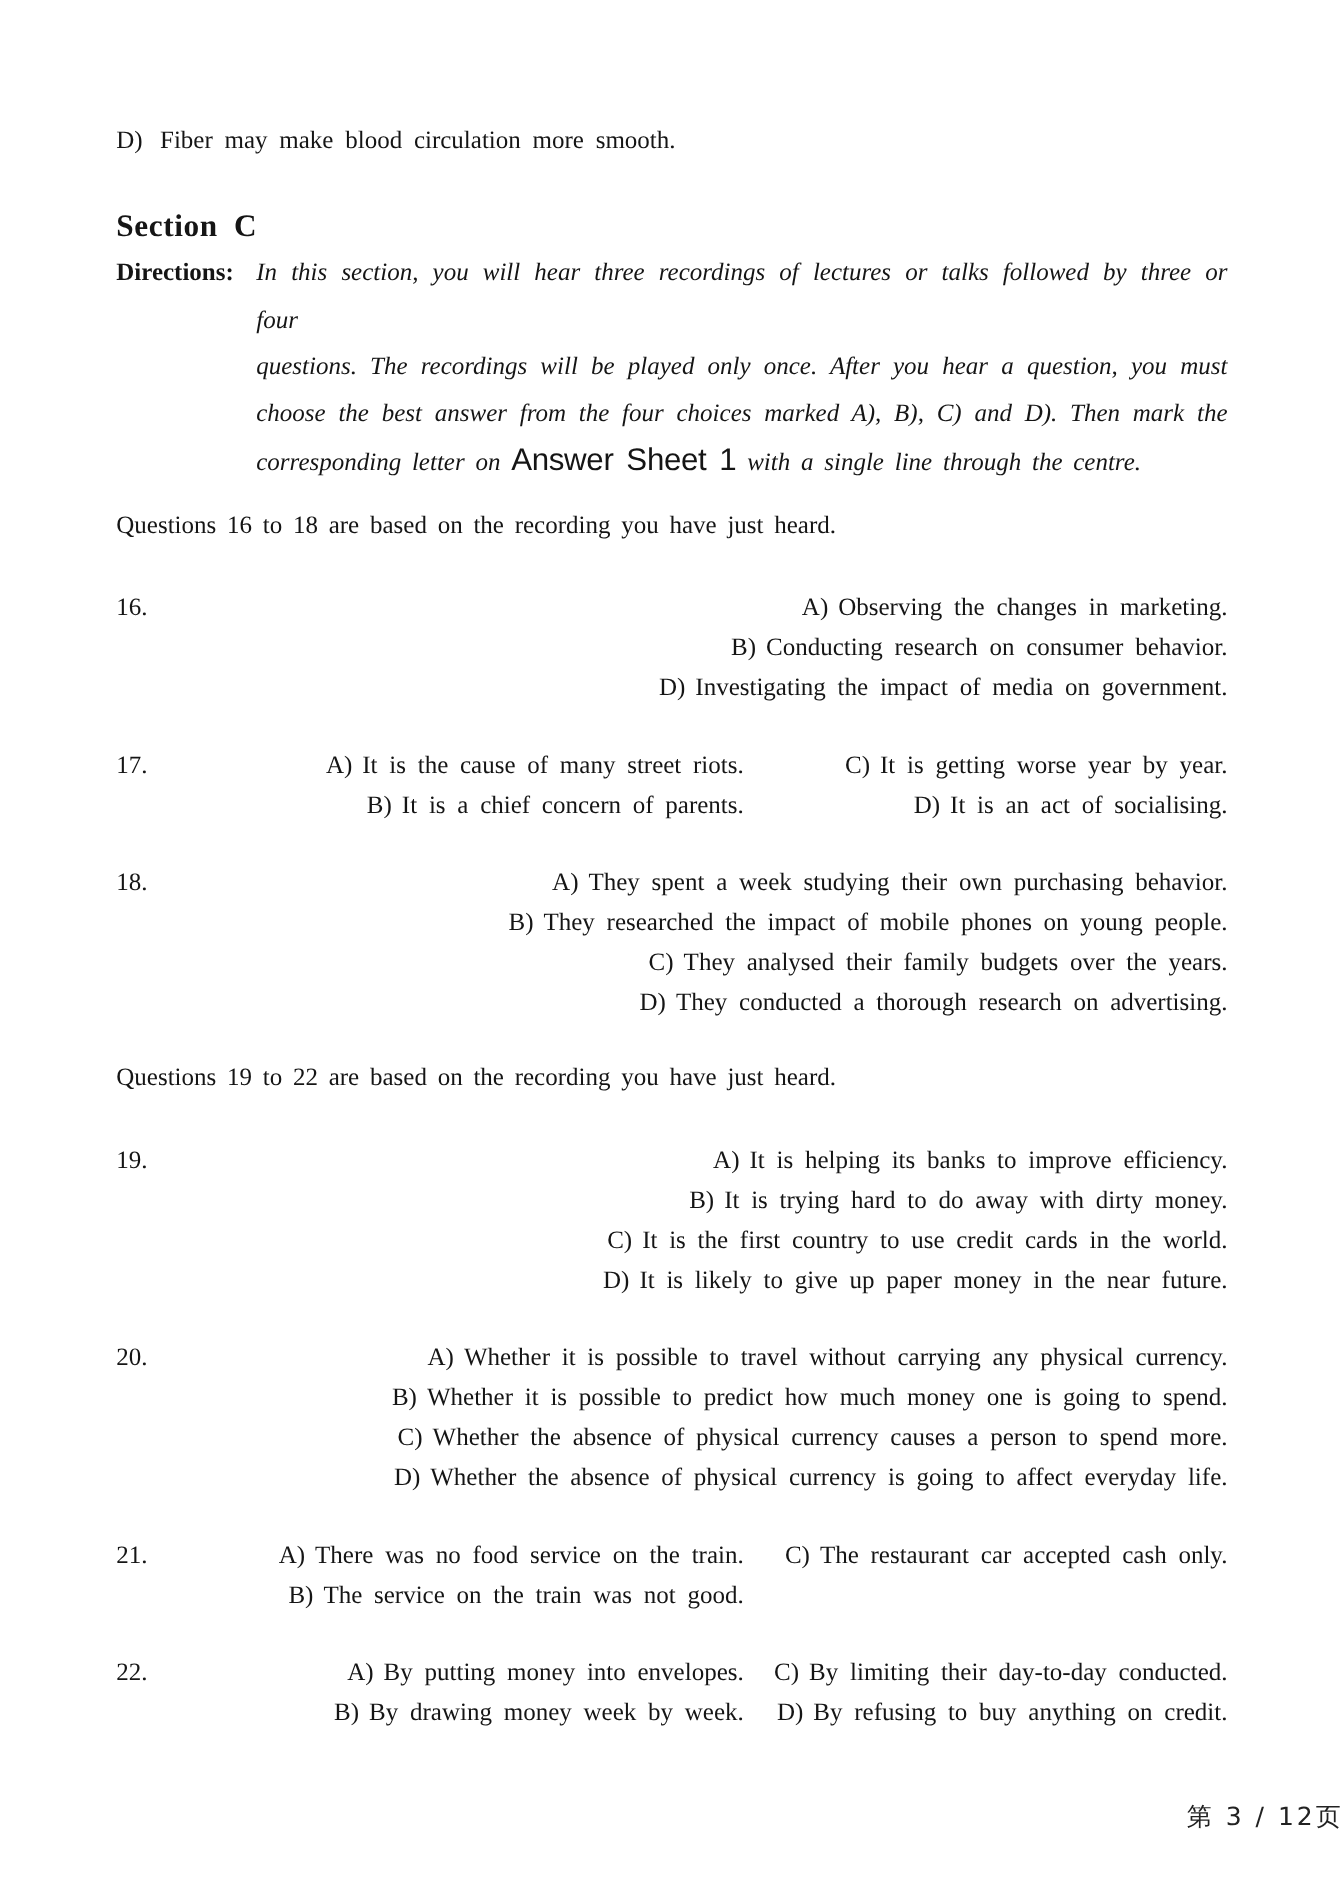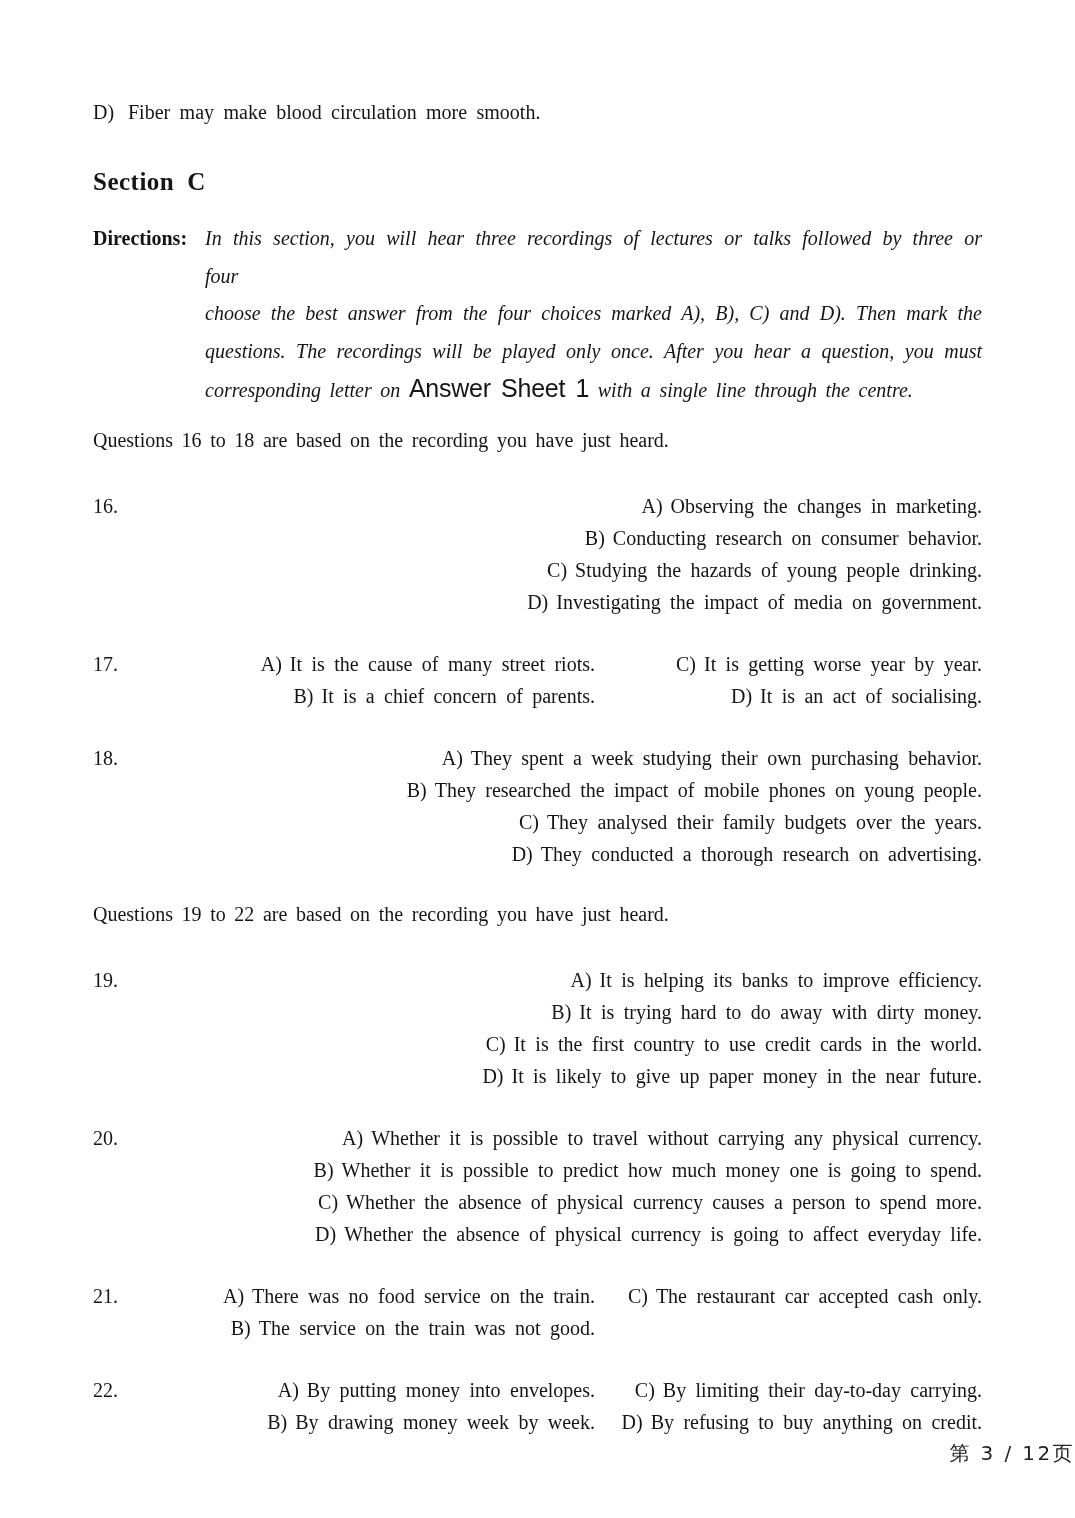--- a/index.html
+++ b/index.html
@@ -30,21 +30,21 @@
     font-size: 25px;
     font-weight: 700;
     line-height: 28px;
     letter-spacing: 0.02em;
     word-spacing: 0.25em;
   }
 
   
   .directions {
     position: relative;
-    margin-top: 24px;
+    margin-top: 4px;
     padding-left: 112px;
     font-style: italic;
     line-height: 37.5px;
   }
   .directions .dir-label {
     position: absolute;
     left: 0;
     top: 0;
     font-style: normal;
     font-weight: 700;
@@ -107,42 +107,39 @@
     <span class="qnum opt-label-pos" style="position:absolute;left:0;">D)</span>
     <span>Fiber may make blood circulation more smooth.</span>
   </div>
 
   <div class="section-heading">Section C</div>
 
   <div class="directions">
     <span class="dir-label">Directions:</span>
     <div>
         <div class="dir-line just">In this section, you will hear three recordings of lectures or talks followed by three or four</div>
+        <div class="dir-line just">questions. The recordings will be played only once. After you hear a question, you must</div>
         <div class="dir-line just">choose the best answer from the four choices marked A), B), C) and D). Then mark the</div>
-        <div class="dir-line just">questions. The recordings will be played only once. After you hear a question, you must</div>
       </div>
     <div class="dir-line last">
       <span>corresponding letter on </span><span class="sheet-em">Answer Sheet 1</span><span> with a single line through the centre.</span>
     </div>
   </div>
 
   <div>
       <section class="question-group">
         <div class="group-heading">Questions 16 to 18 are based on the recording you have just heard.</div>
         <div class="question">
           <div class="qrow">
             <div class="qcell"><span class="qnum">16.</span><span class="opt-label">A)</span><span class="opt-text">Observing the changes in marketing.</span></div>
           </div>
           <div class="qrow">
             <div class="qcell"><span class="opt-label">B)</span><span class="opt-text">Conducting research on consumer behavior.</span></div>
           </div>
           <div class="qrow">
-            <div class="qcell"><span class="opt-label">C)</span><span class="opt-text">Studying the hazards of young people drinking.</span></div>
-          </div>
-          <div class="qrow">
             <div class="qcell"><span class="opt-label">D)</span><span class="opt-text">Investigating the impact of media on government.</span></div>
           </div>
         </div>
         <div class="question">
           <div class="qrow two-col">
             <div class="qcell"><span class="qnum">17.</span><span class="opt-label">A)</span><span class="opt-text">It is the cause of many street riots.</span></div>
             <div class="qcell c2"><span class="opt-label">C)</span><span class="opt-text">It is getting worse year by year.</span></div>
           </div>
           <div class="qrow two-col">
             <div class="qcell"><span class="opt-label">B)</span><span class="opt-text">It is a chief concern of parents.</span></div>
@@ -199,21 +196,21 @@
             <div class="qcell"><span class="qnum">21.</span><span class="opt-label">A)</span><span class="opt-text">There was no food service on the train.</span></div>
             <div class="qcell c2"><span class="opt-label">C)</span><span class="opt-text">The restaurant car accepted cash only.</span></div>
           </div>
           <div class="qrow two-col">
             <div class="qcell"><span class="opt-label">B)</span><span class="opt-text">The service on the train was not good.</span></div>
           </div>
         </div>
         <div class="question">
           <div class="qrow two-col">
             <div class="qcell"><span class="qnum">22.</span><span class="opt-label">A)</span><span class="opt-text">By putting money into envelopes.</span></div>
-            <div class="qcell c2"><span class="opt-label">C)</span><span class="opt-text">By limiting their day-to-day carrying.</span></div>
+            <div class="qcell c2"><span class="opt-label">C)</span><span class="opt-text">By limiting their day-to-day conducted.</span></div>
           </div>
           <div class="qrow two-col">
             <div class="qcell"><span class="opt-label">B)</span><span class="opt-text">By drawing money week by week.</span></div>
             <div class="qcell c2"><span class="opt-label">D)</span><span class="opt-text">By refusing to buy anything on credit.</span></div>
           </div>
         </div>
       </section>
     </div>
 
   <div class="footer">第 3 / 12页</div>

